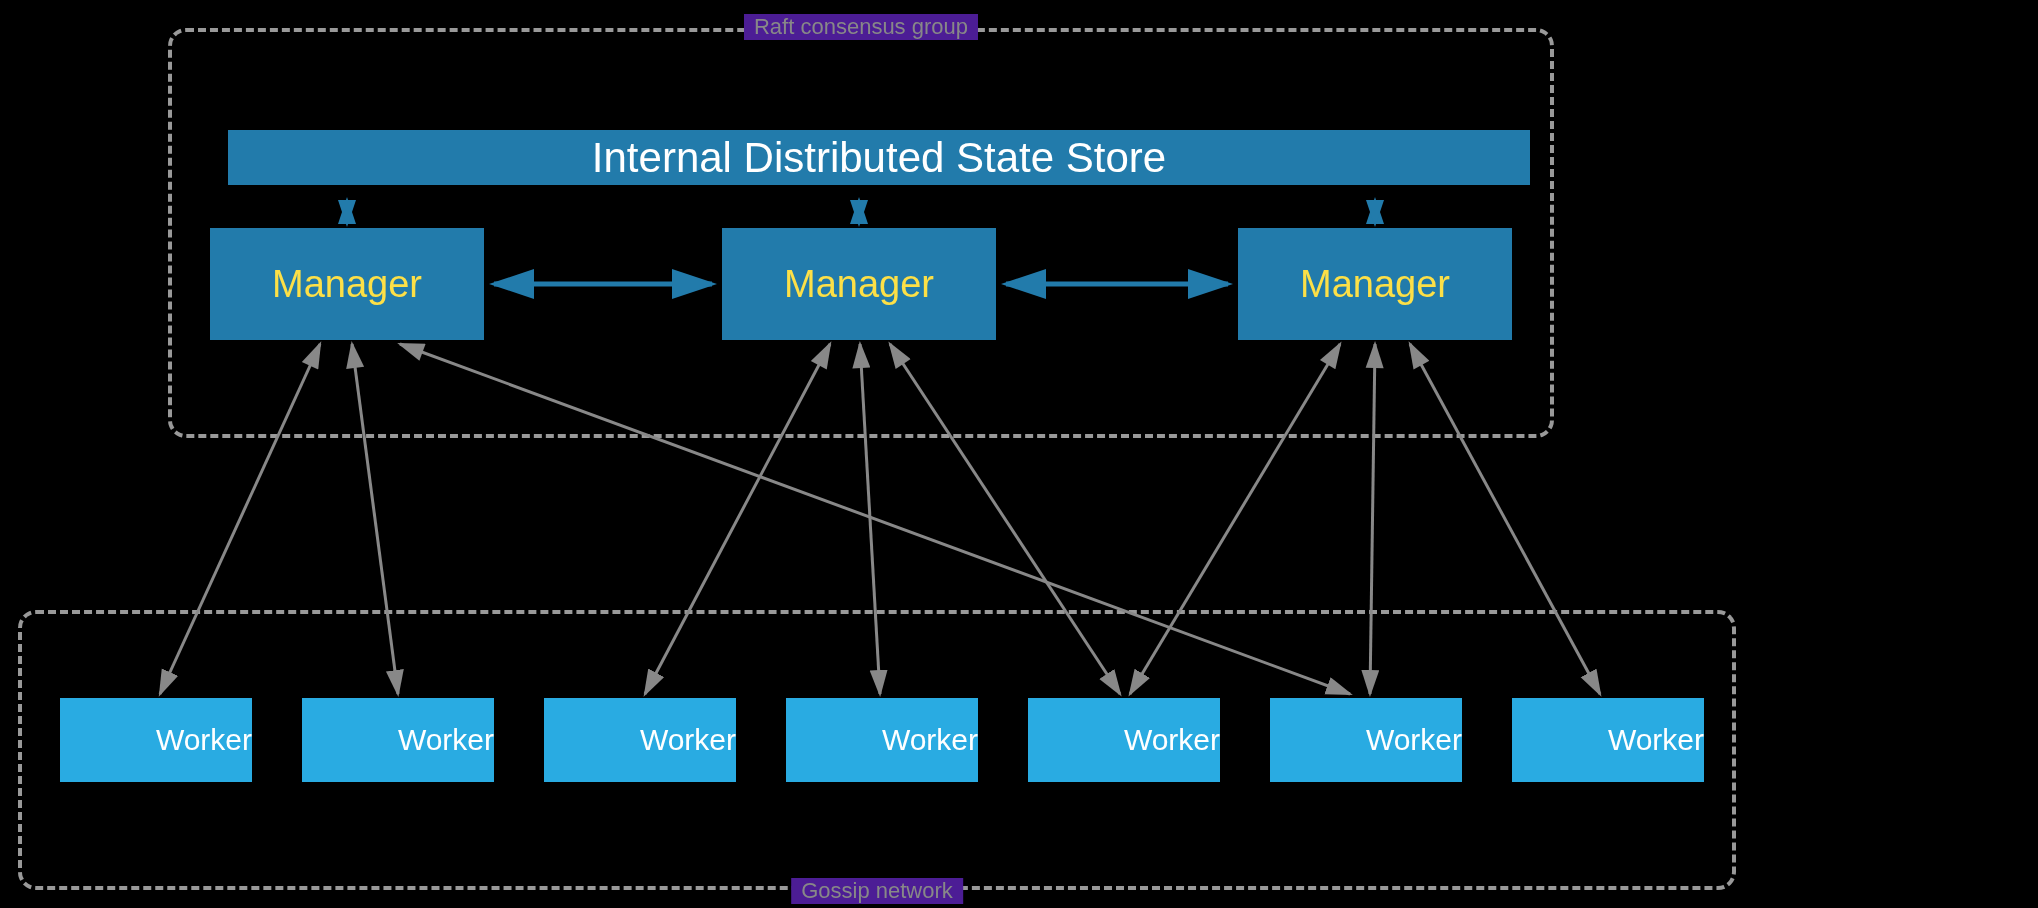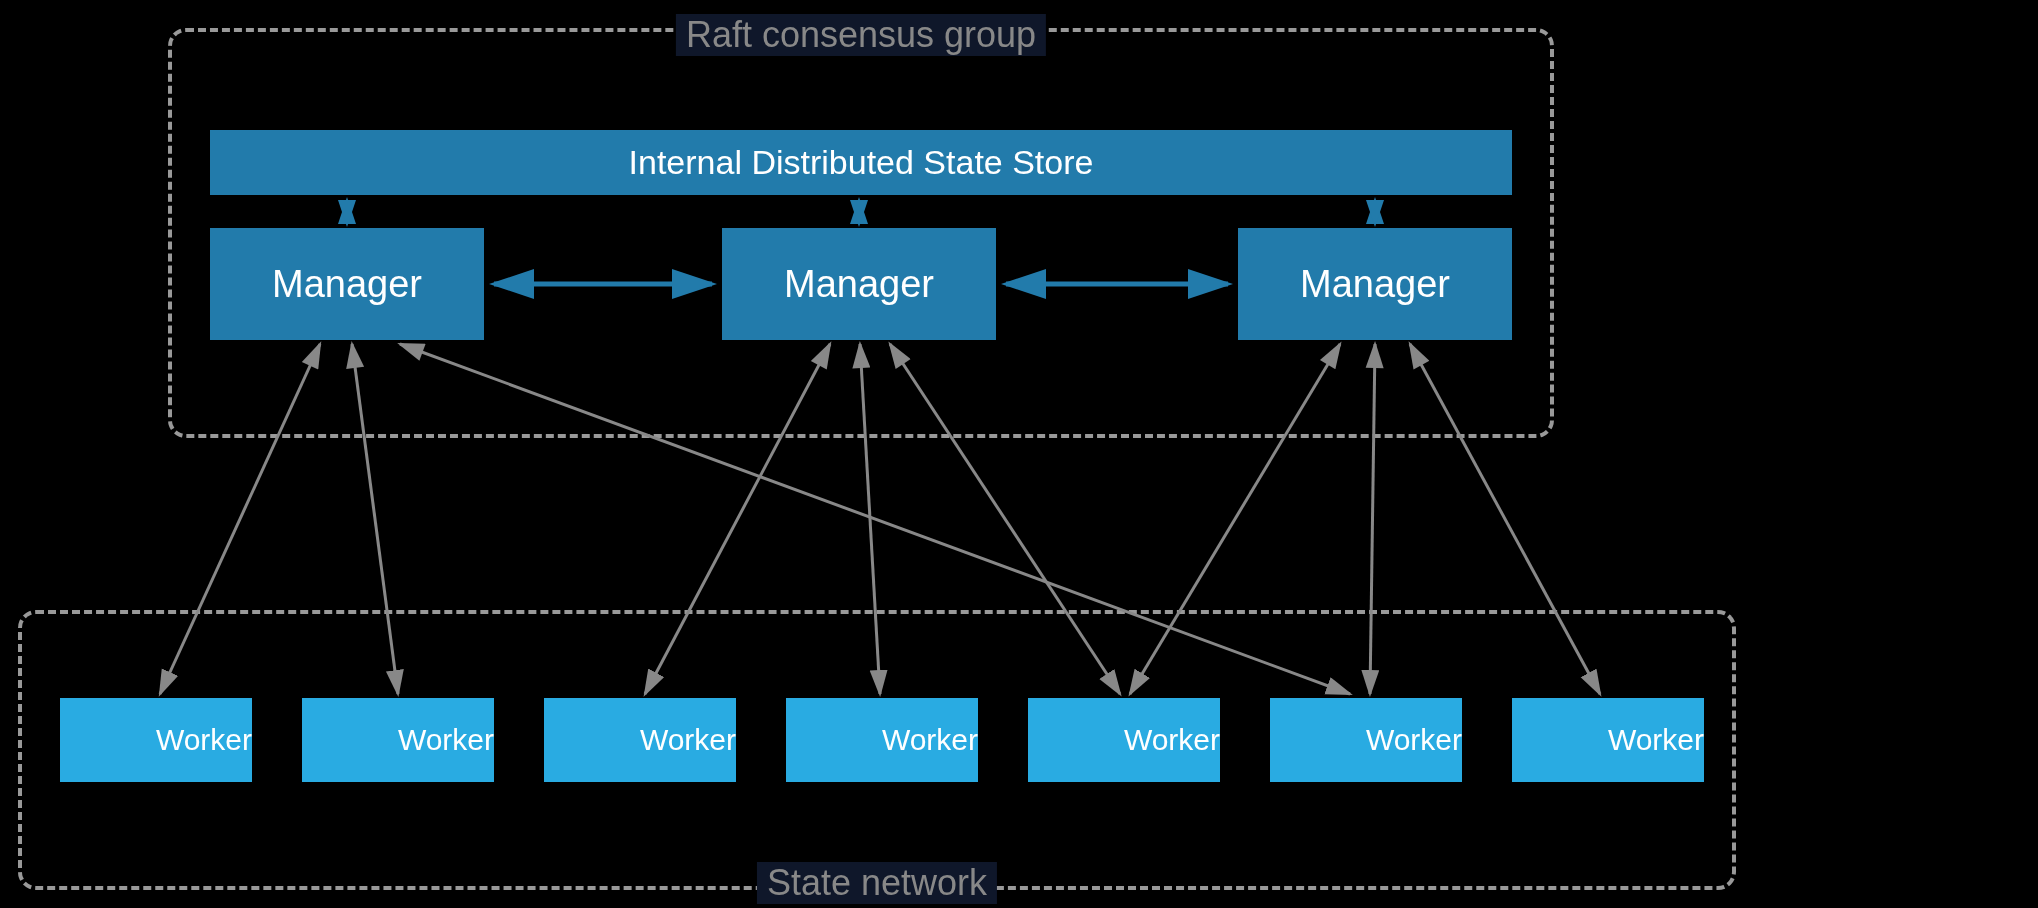--- a/index.html
+++ b/index.html
@@ -23,53 +23,53 @@
     }
     .gossip-network {
       left: 18px;
       top: 610px;
       width: 1718px;
       height: 280px;
     }
     .group-label {
       position: absolute;
       color: #888;
-      font-size: 36px;
-      background: #0f172a;
+      font-size: 22px;
+      background: #4c1d95;
       padding: 0 10px;
     }
     .raft-label {
       top: -18px;
       left: 50%;
       transform: translateX(-50%);
     }
     .gossip-label {
       bottom: -18px;
       left: 50%;
       transform: translateX(-50%);
     }
     .state-store {
       position: absolute;
-      left: 210px;
+      left: 228px;
       top: 130px;
       width: 1302px;
-      height: 65px;
+      height: 55px;
       background: #227bab;
       color: #fff;
-      font-size: 34px;
+      font-size: 42px;
       display: flex;
       align-items: center;
       justify-content: center;
     }
     .manager {
       position: absolute;
       width: 274px;
       height: 112px;
       background: #227bab;
-      color: #ffffff;
+      color: #fde047;
       font-size: 38px;
       display: flex;
       align-items: center;
       justify-content: center;
       top: 228px;
     }
     .manager-1 { left: 210px; }
     .manager-2 { left: 722px; }
     .manager-3 { left: 1238px; }
     .worker {
@@ -101,21 +101,21 @@
     }
   </style>
 </head>
 <body>
 
 <div class="dashed-box raft-group">
   <span class="group-label raft-label">Raft consensus group</span>
 </div>
 
 <div class="dashed-box gossip-network">
-  <span class="group-label gossip-label">State network</span>
+  <span class="group-label gossip-label">Gossip network</span>
 </div>
 
 <div class="state-store">
   <span>Internal Distributed State Store</span>
 </div>
 
 <div class="manager manager-1">
   <span>Manager</span>
 </div>
 <div class="manager manager-2">

